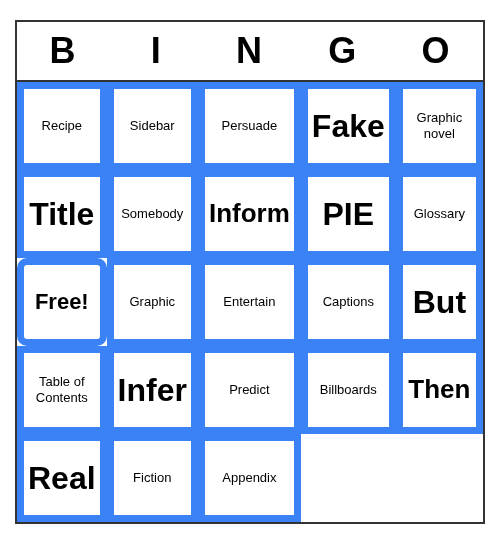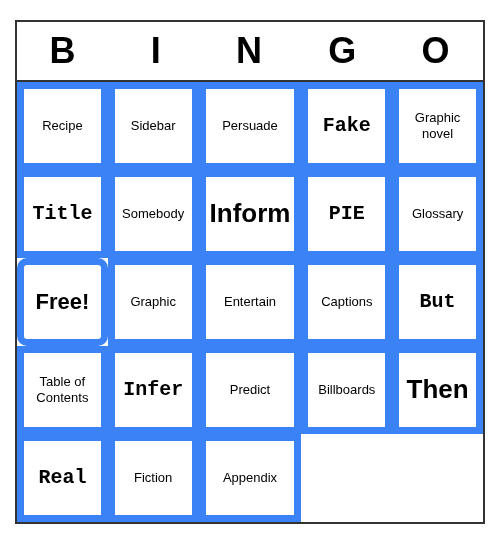--- a/index.html
+++ b/index.html
@@ -55,23 +55,22 @@
       font-size: 13px;
       line-height: 1.2;
     }
 
     .bingo-cell.large {
       font-size: 26px;
       font-weight: bold;
     }
 
     .bingo-cell.xlarge {
-      font-size: 20px;
+      font-size: 32px;
       font-weight: bold;
-      font-family: Liberation Mono, monospace;
     }
 
     .bingo-cell.free {
       font-size: 22px;
       font-weight: bold;
       border-radius: 10px;
     }
   </style>
 </head>
 <body>

